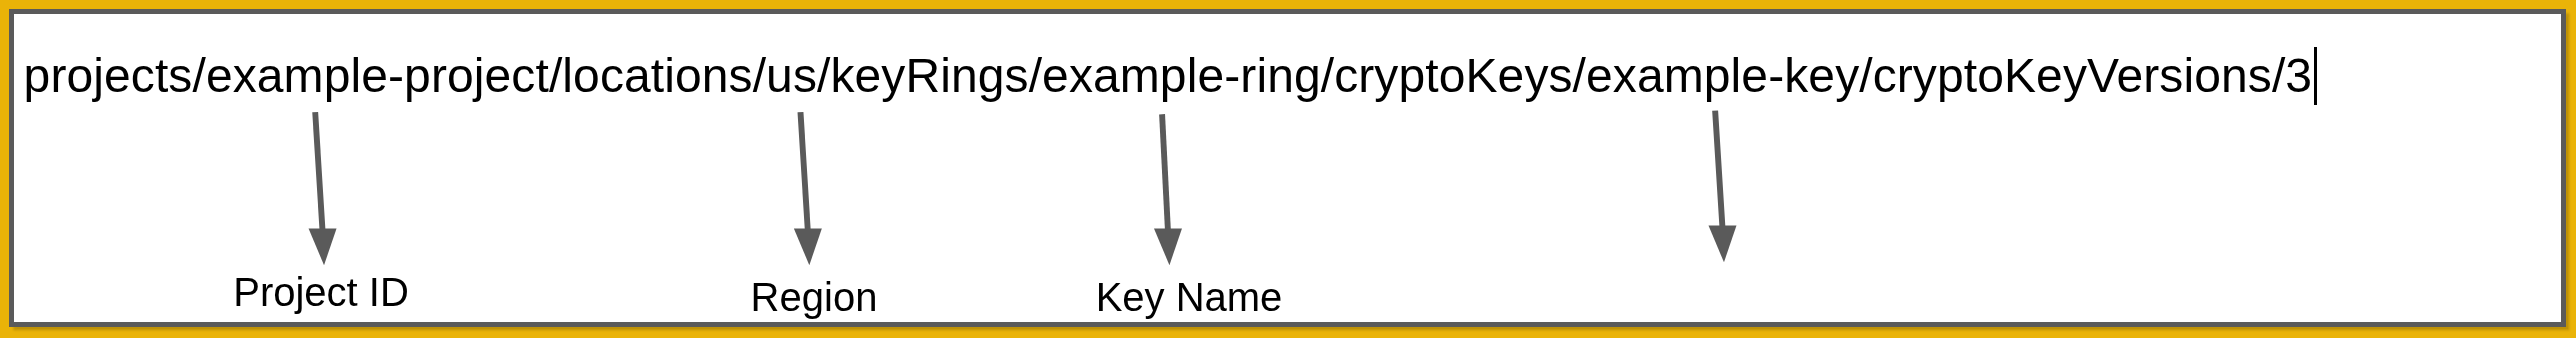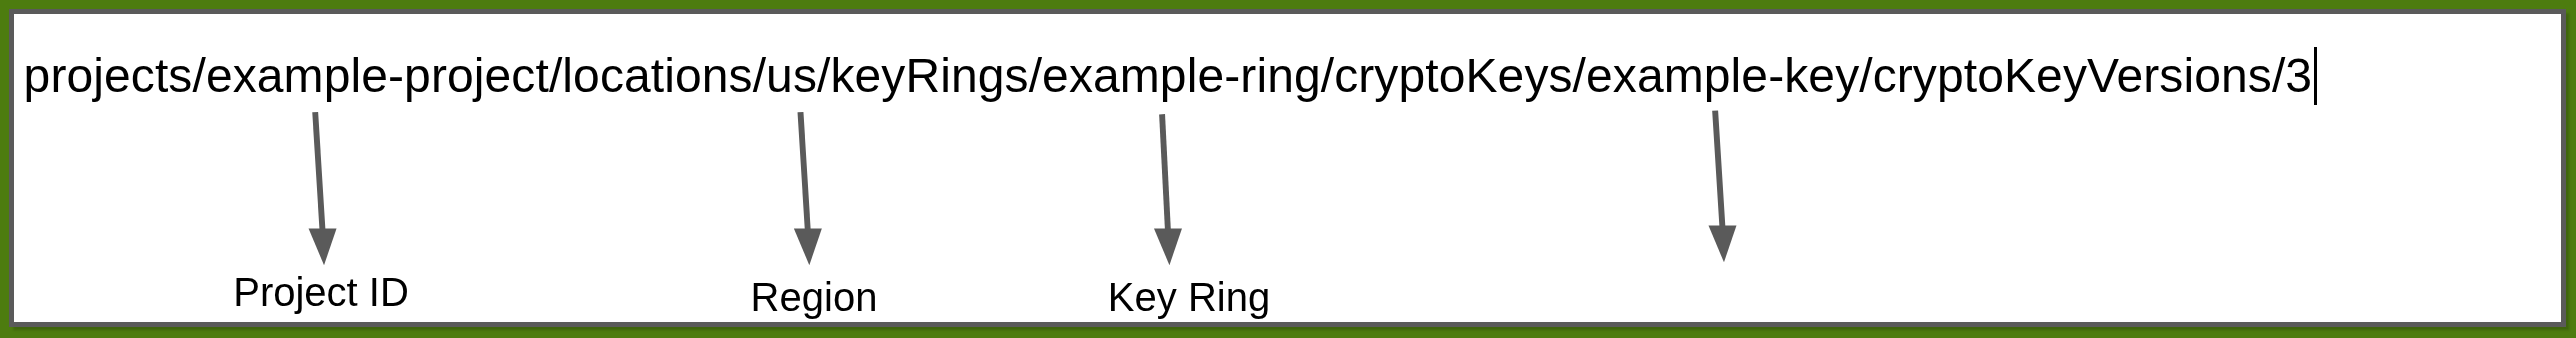--- a/index.html
+++ b/index.html
@@ -4,21 +4,21 @@
 <style>
   html, body {
     margin: 0;
     padding: 0;
     background: #ffffff;
   }
   .stage {
     position: relative;
     width: 2576px;
     height: 339px;
-    background: #4d7c0f;
+    background: #eab308;
     font-family: "Liberation Sans", "DejaVu Sans", sans-serif;
     overflow: hidden;
   }
   .path-box {
     position: absolute;
     left: 8.8px;
     top: 8.8px;
     width: 2557px;
     height: 318px;
     box-sizing: border-box;
@@ -99,17 +99,17 @@
     <g>
       <line x1="2329" y1="150" x2="2339" y2="310" stroke="#5a5a5a"></line>
       <polygon points="2320,306 2358,306 2341,356" fill="#5a5a5a"></polygon>
     </g>
   </svg>
 
   <div class="annotation-label label-region">Region</div>
 
   <div class="annotation-label label-project-id">Project ID</div>
 
-  <div class="annotation-label label-key-ring">Key Ring</div>
+  <div class="annotation-label label-key-ring">Key Name</div>
 
 
 </div>
 
 
 </body></html>

